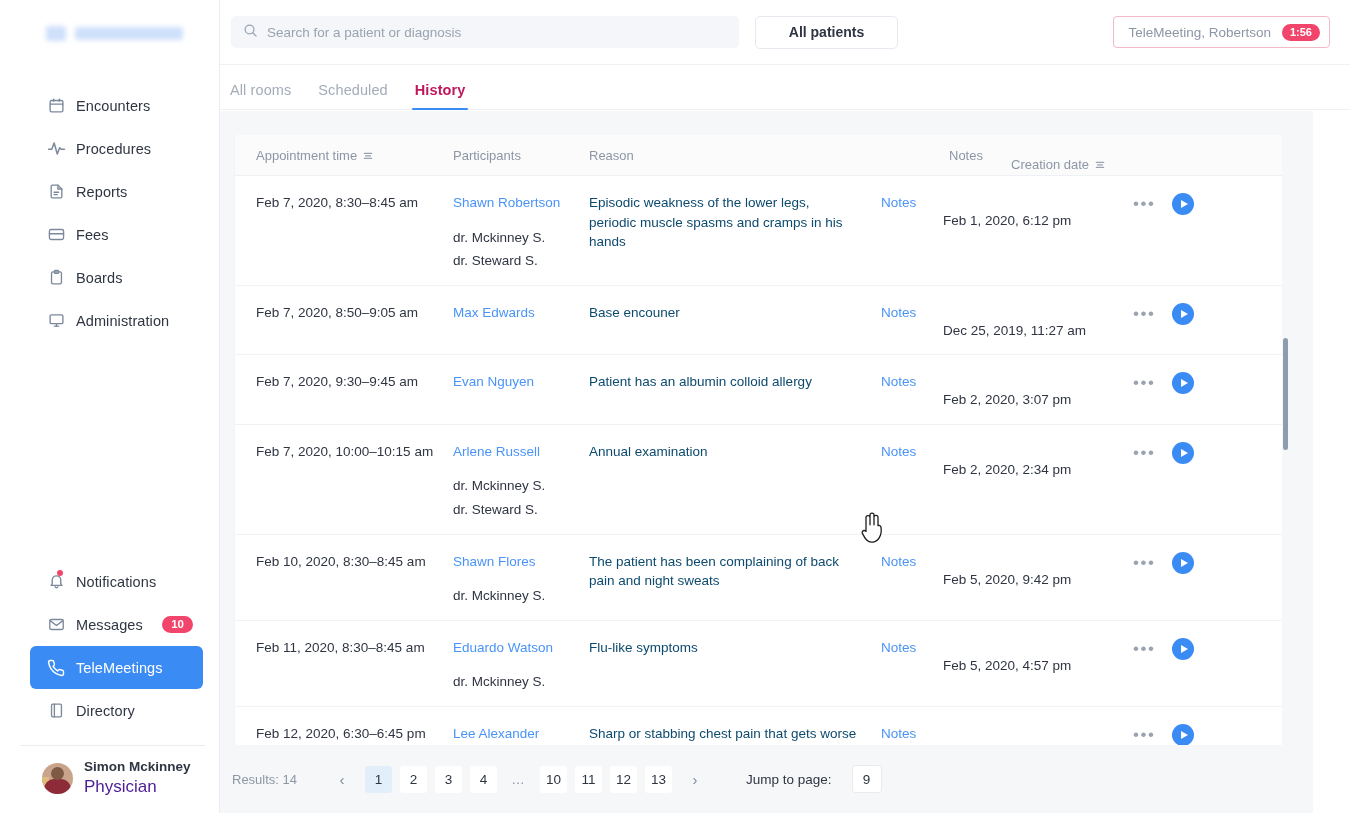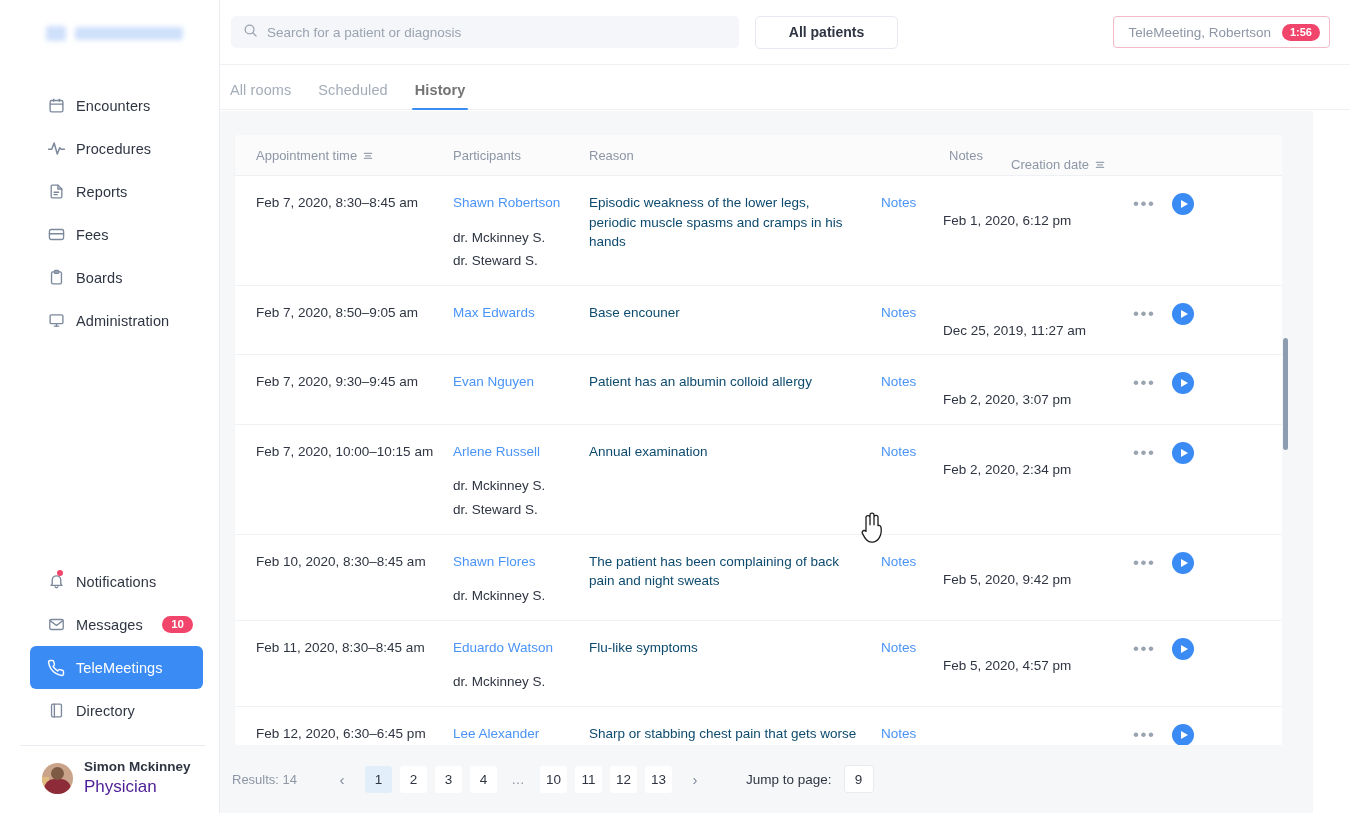--- a/index.html
+++ b/index.html
@@ -97,21 +97,21 @@
   }
 
   .tabbar {
     height: 45px; display: flex; align-items: flex-end; gap: 27px;
     padding: 0 0 0 10px; background: #fff; border-bottom: 1px solid #eef0f4;
   }
   .tab {
     font-size: 14.5px; color: #a4acb9; padding-bottom: 11px; cursor: pointer;
     position: relative; letter-spacing: .1px;
   }
-  .tab.active { color: #737373; font-weight: bold; }
+  .tab.active { color: #be185d; font-weight: bold; }
   .tab.active::after {
     content: ""; position: absolute; left: -3px; right: -3px; bottom: -1px;
     height: 2.5px; background: #3b8bf5; border-radius: 2px;
   }
 
   .content-area {
     position: absolute; top: 111px; left: 0; right: 37px; bottom: 0;
     background: #f6f7f9;
   }
   .card {
@@ -177,21 +177,21 @@
   .pg {
     min-width: 27px; height: 27px; margin-right: 8px;
     display: flex; align-items: center; justify-content: center;
     font-size: 13.5px; color: #2f3542; background: #fff; border-radius: 3px;
     cursor: pointer; border: 1px solid transparent;
   }
   .pg.arrow { background: transparent; color: #7d879a; font-size: 15px; min-width: 22px; margin-right: 12px; }
   .pg.arrow.next { margin-left: 4px; }
   .pg.active { background: #e3eefb; color: #2f3542; }
   .pg.ellipsis { background: transparent; color: #8d96a5; cursor: default; letter-spacing: 1px; }
-  .jump-label { font-size: 13.5px; color: #2f3542; margin-left: 28px; margin-right: 12px; }
+  .jump-label { font-size: 13.5px; color: #2f3542; margin-left: 28px; margin-right: 20px; }
   .jump-input {
     width: 30px; height: 28px; background: #fff; border: 1px solid #e8ebf0; border-radius: 3px;
     display: flex; align-items: center; justify-content: center; font-size: 13.5px; color: #2f3542;
   }
 
   
   .cursor { position: absolute; left: 639px; top: 512px; pointer-events: none; z-index: 50; }
 </style>
 </head>
 <body>

